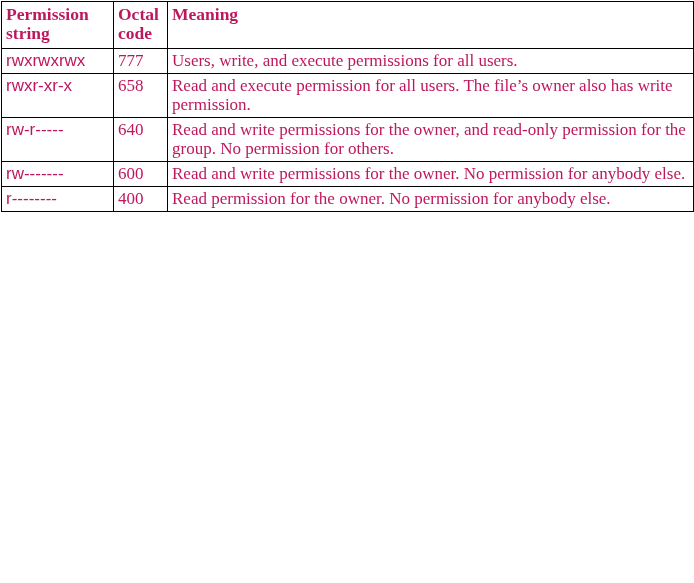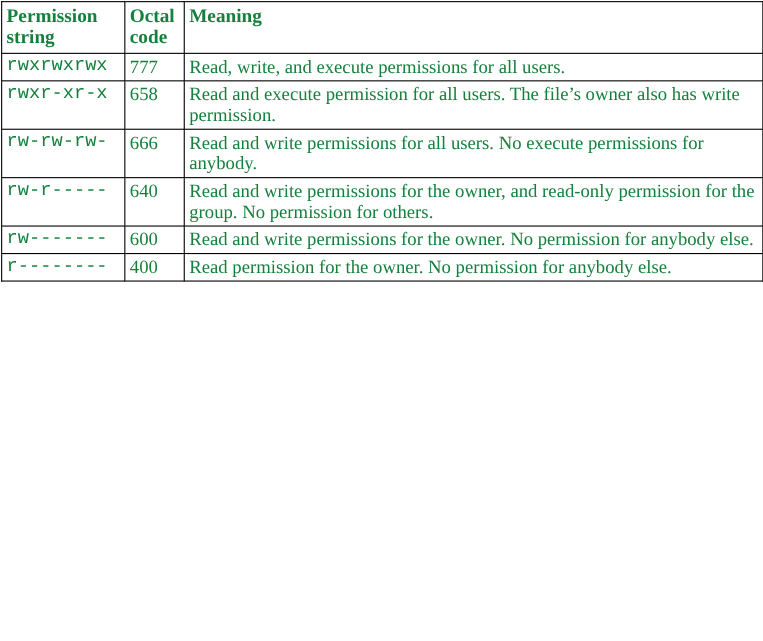--- a/index.html
+++ b/index.html
@@ -26,37 +26,37 @@
     table-layout: fixed;
     background: #ffffff;
   }
   table.perm-table th,
   table.perm-table td {
     border: 1px solid #000000;
     vertical-align: top;
     padding: 2px 4px 3px 4px;
     font-size: 17px;
     line-height: 1.12;
-    color: #15803d;
+    color: #be185d;
   }
   col.c-string { width: 112px; }
   col.c-octal  { width: 54px; }
   col.c-meaning { width: 526px; }
 
   table.perm-table th {
     font-family: "Liberation Serif", serif;
     font-weight: bold;
     font-size: 17.5px;
     text-align: left;
     line-height: 1.1;
     padding-top: 3px;
     padding-bottom: 4px;
   }
   td.mono {
-    font-family: Liberation Mono, monospace;
+    font-family: Liberation Sans, sans-serif;
     font-size: 13.5px;
     letter-spacing: 0px;
     padding-top: 6px;
     color: #111111;
   }
   td.octal {
     font-family: "Liberation Serif", serif;
     font-size: 17px;
     padding-top: 4px;
     margin-left: 44px;
@@ -82,31 +82,26 @@
       <tr>
         <th>Permission string</th>
         <th>Octal code</th>
         <th>Meaning</th>
       </tr>
     </thead>
     <tbody>
       <tr>
         <td class="mono">rwxrwxrwx</td>
         <td class="octal">777</td>
-        <td class="meaning">Read, write, and execute permissions for all users.</td>
+        <td class="meaning">Users, write, and execute permissions for all users.</td>
       </tr>
       <tr>
         <td class="mono">rwxr-xr-x</td>
         <td class="octal">658</td>
         <td class="meaning">Read and execute permission for all users. The file’s owner also has write permission.</td>
-      </tr>
-      <tr>
-        <td class="mono">rw-rw-rw-</td>
-        <td class="octal">666</td>
-        <td class="meaning">Read and write permissions for all users. No execute permissions for anybody.</td>
       </tr>
       <tr>
         <td class="mono">rw-r-----</td>
         <td class="octal">640</td>
         <td class="meaning">Read and write permissions for the owner, and read-only permission for the group. No permission for others.</td>
       </tr>
       <tr>
         <td class="mono">rw-------</td>
         <td class="octal">600</td>
         <td class="meaning">Read and write permissions for the owner. No permission for anybody else.</td>

